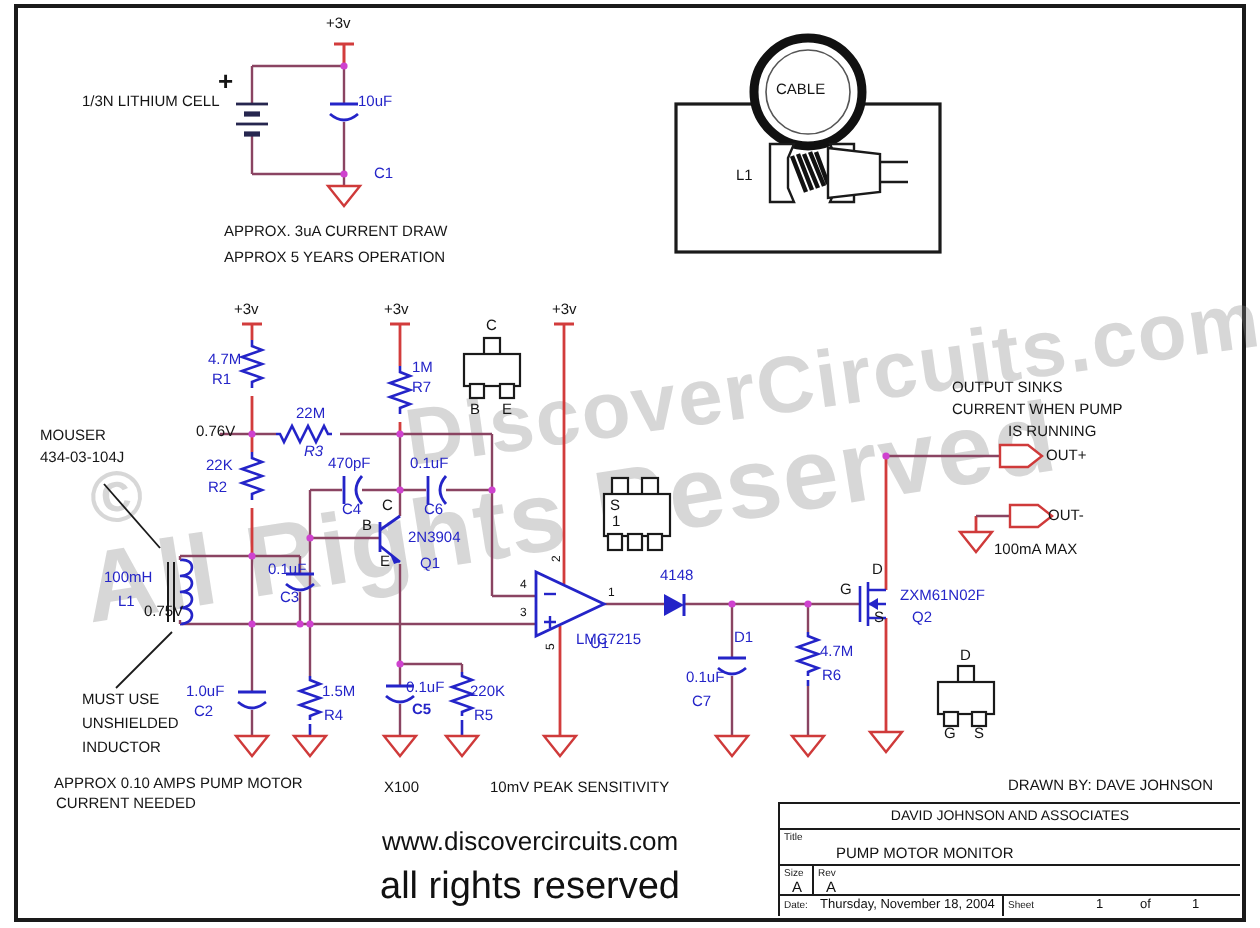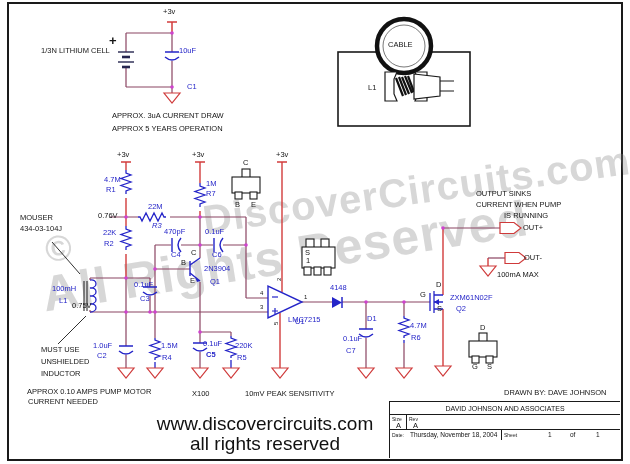--- a/index.html
+++ b/index.html
@@ -10,21 +10,21 @@
        transform-origin:left top;}
   svg{position:absolute;left:0;top:0;}
   
   .wm{position:absolute;font-weight:bold;color:rgba(135,135,135,0.33);white-space:nowrap;
       transform-origin:left top;letter-spacing:1px;}
   #wm1{left:200px;top:198px;font-size:40px;transform:rotate(-8deg);}
   #wm2{left:38px;top:266px;font-size:50px;transform:rotate(-9deg);}
   #wmc{left:42px;top:230px;font-size:36px;transform:rotate(-9deg);}
   
   #site{position:absolute;left:140px;top:413px;width:250px;text-align:center;
-        font-size:19px;color:#111;}
+        font-size:13px;color:#111;}
   #rights{position:absolute;left:140px;top:433px;width:250px;text-align:center;
         font-size:19px;color:#111;}
   #drawnby{position:absolute;left:504px;top:388px;font-size:7.5px;color:#151515;}
   
   #tb{position:absolute;left:389px;top:401px;width:230px;height:56px;
       border-left:1px solid #1a1a1a;border-top:1px solid #1a1a1a;font-size:7.5px;color:#111;}
   .tbrow{border-bottom:1px solid #1a1a1a;position:relative;box-sizing:border-box;}
   #tbr1{height:13px;text-align:center;line-height:13px;font-size:7px;}
   #tbr2{height:18px;}
   #tbr3{height:15px;display:flex;}
@@ -311,20 +311,24 @@
       <span class="lbl" style="left: 487px; top: 363px;">S</span>
     </div>
 
   <div id="drawnby">DRAWN BY: DAVE JOHNSON</div>
 
   <div id="site">www.discovercircuits.com</div>
   <div id="rights">all rights reserved</div>
 
   <div id="tb">
     <div class="tbrow" id="tbr1">DAVID JOHNSON AND ASSOCIATES</div>
+    <div class="tbrow" id="tbr2">
+      <span class="tiny">Title</span>
+      <span class="val" style="left:28px;top:7px;">PUMP MOTOR MONITOR</span>
+    </div>
     <div class="tbrow" id="tbr3">
       <div class="tbcell" style="width:17px;">
         <span class="tiny">Size</span>
         <span class="val" style="left:6px;top:6px;">A</span>
       </div>
       <div class="tbcell" style="width:17px;border-right:none;">
         <span class="tiny">Rev</span>
         <span class="val" style="left:6px;top:6px;">A</span>
       </div>
     </div>

